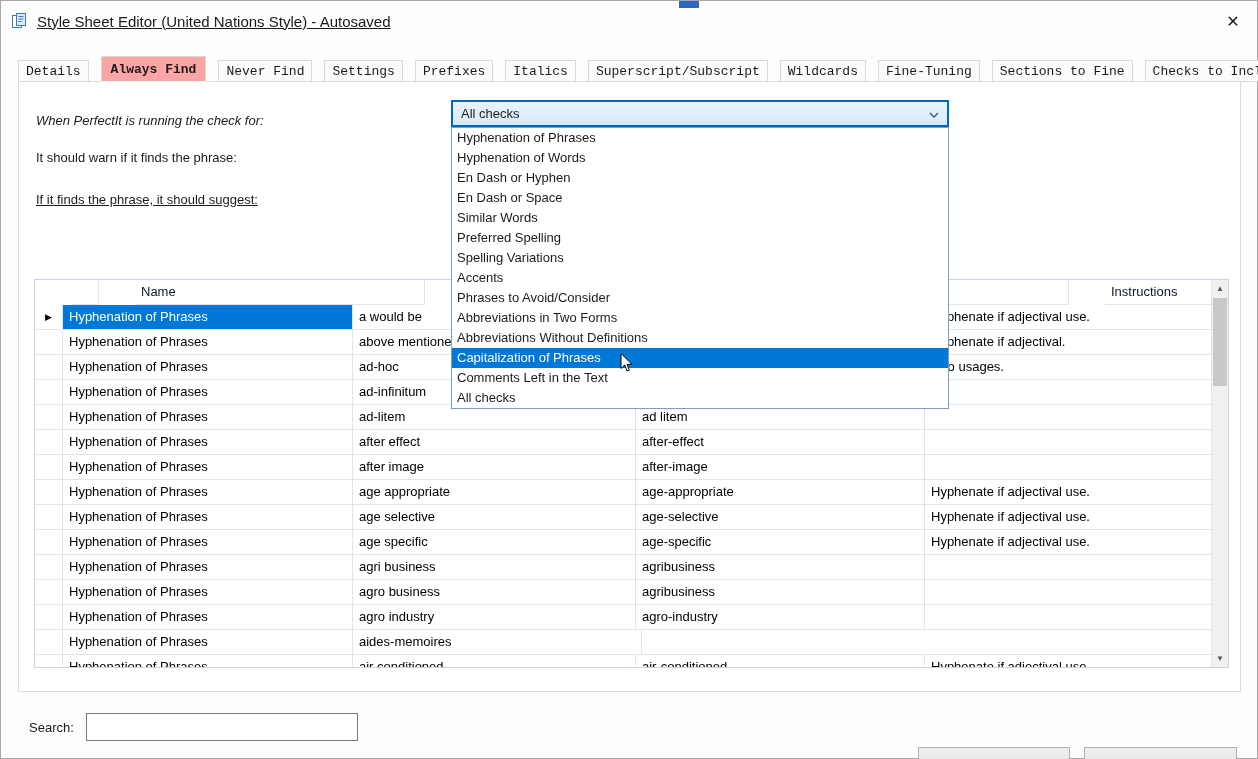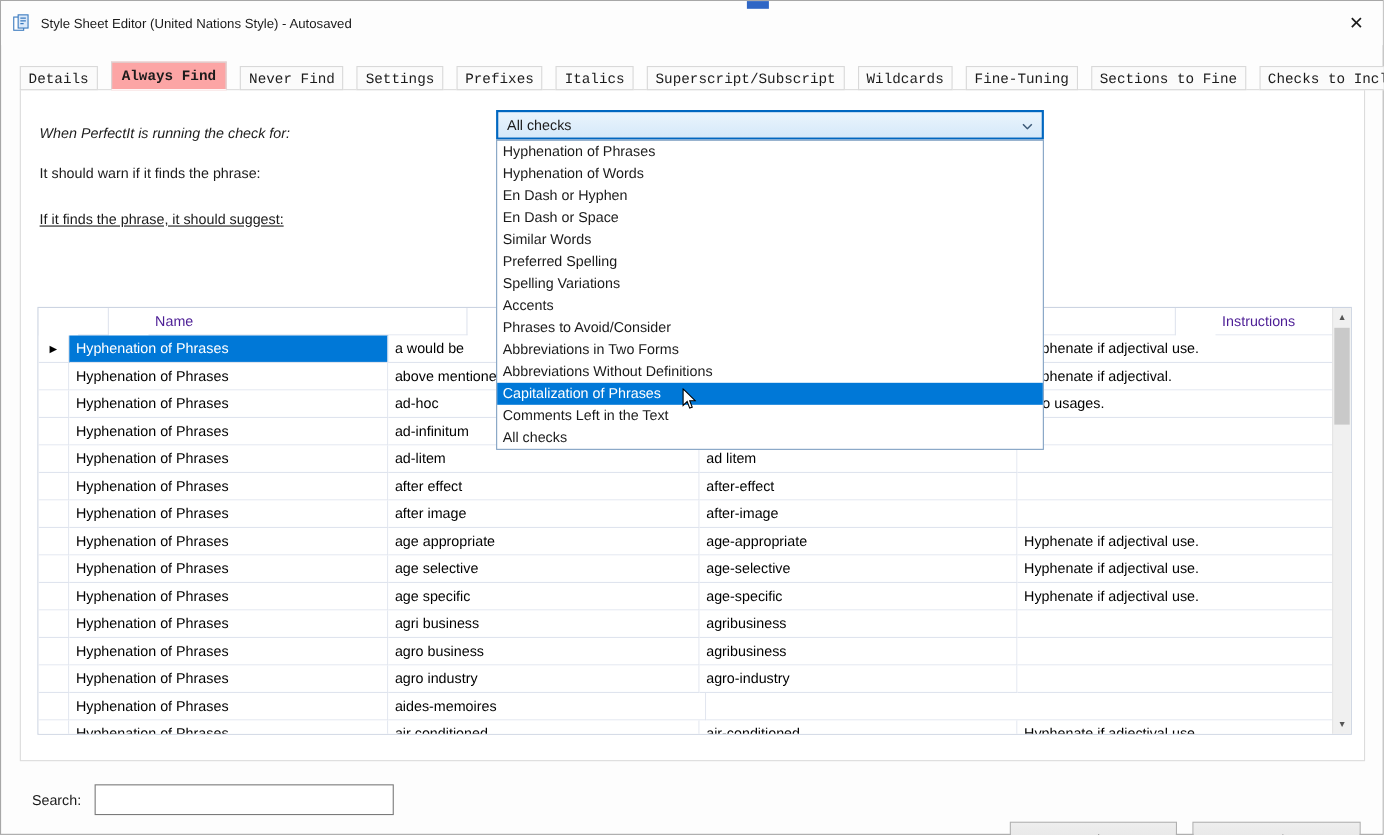--- a/index.html
+++ b/index.html
@@ -3,21 +3,21 @@
 <meta charset="utf-8">
 <style>
   * { margin:0; padding:0; box-sizing:border-box; }
   html,body { width:1258px; height:759px; }
   body { font-family:"Liberation Sans", sans-serif; font-size:13px; color:#1b1b1b; background:#fff; position:relative; overflow:hidden; }
   .window { position:absolute; inset:0; background:#fdfdfd; border:1px solid #a7a7a7; }
 
   
   .titlebar { position:absolute; left:0; top:0; width:100%; height:40px; background:#fdfdfd; display:flex; align-items:center; padding-left:10px; }
   .app-icon { width:18px; height:18px; display:inline-flex; }
-  .title-text { margin-left:8px; font-size:12px; }
+  .title-text { margin-left:8px; font-size:15px;text-decoration:underline; }
   .close-btn { position:absolute; top:9px; right:13px; width:22px; height:22px; font-size:16px; color:#1a1a1a; display:flex; align-items:center; justify-content:center; }
   .peek { position:absolute; left:678px; top:0; width:20px; height:7px; background:#2f66c5; }
 
   
   .tabstrip { position:absolute; left:17px; top:55px; height:26px; display:flex; align-items:flex-end; z-index:4; }
   .tab { height:22px; line-height:21px; padding:0 7px; border:1px solid #d9d9d9; background:#fbfbfb; margin-right:12px; white-space:nowrap;font-family:Liberation Mono, monospace; }
   .tab.selected { height:26px; line-height:25px; padding:0 9px; background:#fca5a5; border-bottom:1px solid #fff; font-weight:700; z-index:5; }
   .content-panel { position:absolute; left:17px; top:80px; width:1223px; height:611px; background:#fff; border:1px solid #dcdcdc; z-index:0; }
 
   
@@ -32,21 +32,21 @@
   .dropdown { position:absolute; left:450px; top:126px; width:498px; border:1px solid #80a0c2; background:#fff; z-index:10; }
   .dd-item { height:20px; line-height:20px; padding-left:5px; white-space:nowrap; overflow:hidden; }
   .dd-item.hl { background:#0078d7; color:#fff; }
   .cursor { position:absolute; left:619px; top:352px; z-index:20; }
 
   
   .data-grid { position:absolute; left:33px; top:278px; width:1195px; height:389px; border:1px solid #ccd4e2; background:#fff; z-index:1; }
   .grid-inner { position:absolute; left:0; top:0; right:17px; bottom:0; overflow:hidden; }
   .ghead, .grow { display:flex; width:100%; }
   .hcell, .gcell { height:25px; line-height:24px; border-right:1px solid #dfe4ee; border-bottom:1px solid #dfe4ee; padding-left:6px; background:#fff; overflow:hidden; white-space:nowrap; }
-  .hcell { color:#4c1d95;margin-left:36px; }
+  .hcell { color:#0f172a;margin-left:36px; }
   .gcell { color:#000; }
   .col-sel { width:28px; flex:none; padding-left:0; text-align:center; }
   .col-name { width:290px; flex:none; }
   .col-find { width:283px; flex:none; }
   .col-suggest { width:289px; flex:none; }
   .col-instr { flex:1; border-right:none; }
   .gcell.selected { background:#0078d7; color:#fff; }
   .sel-cell { font-size:9px; color:#000; }
 
   

